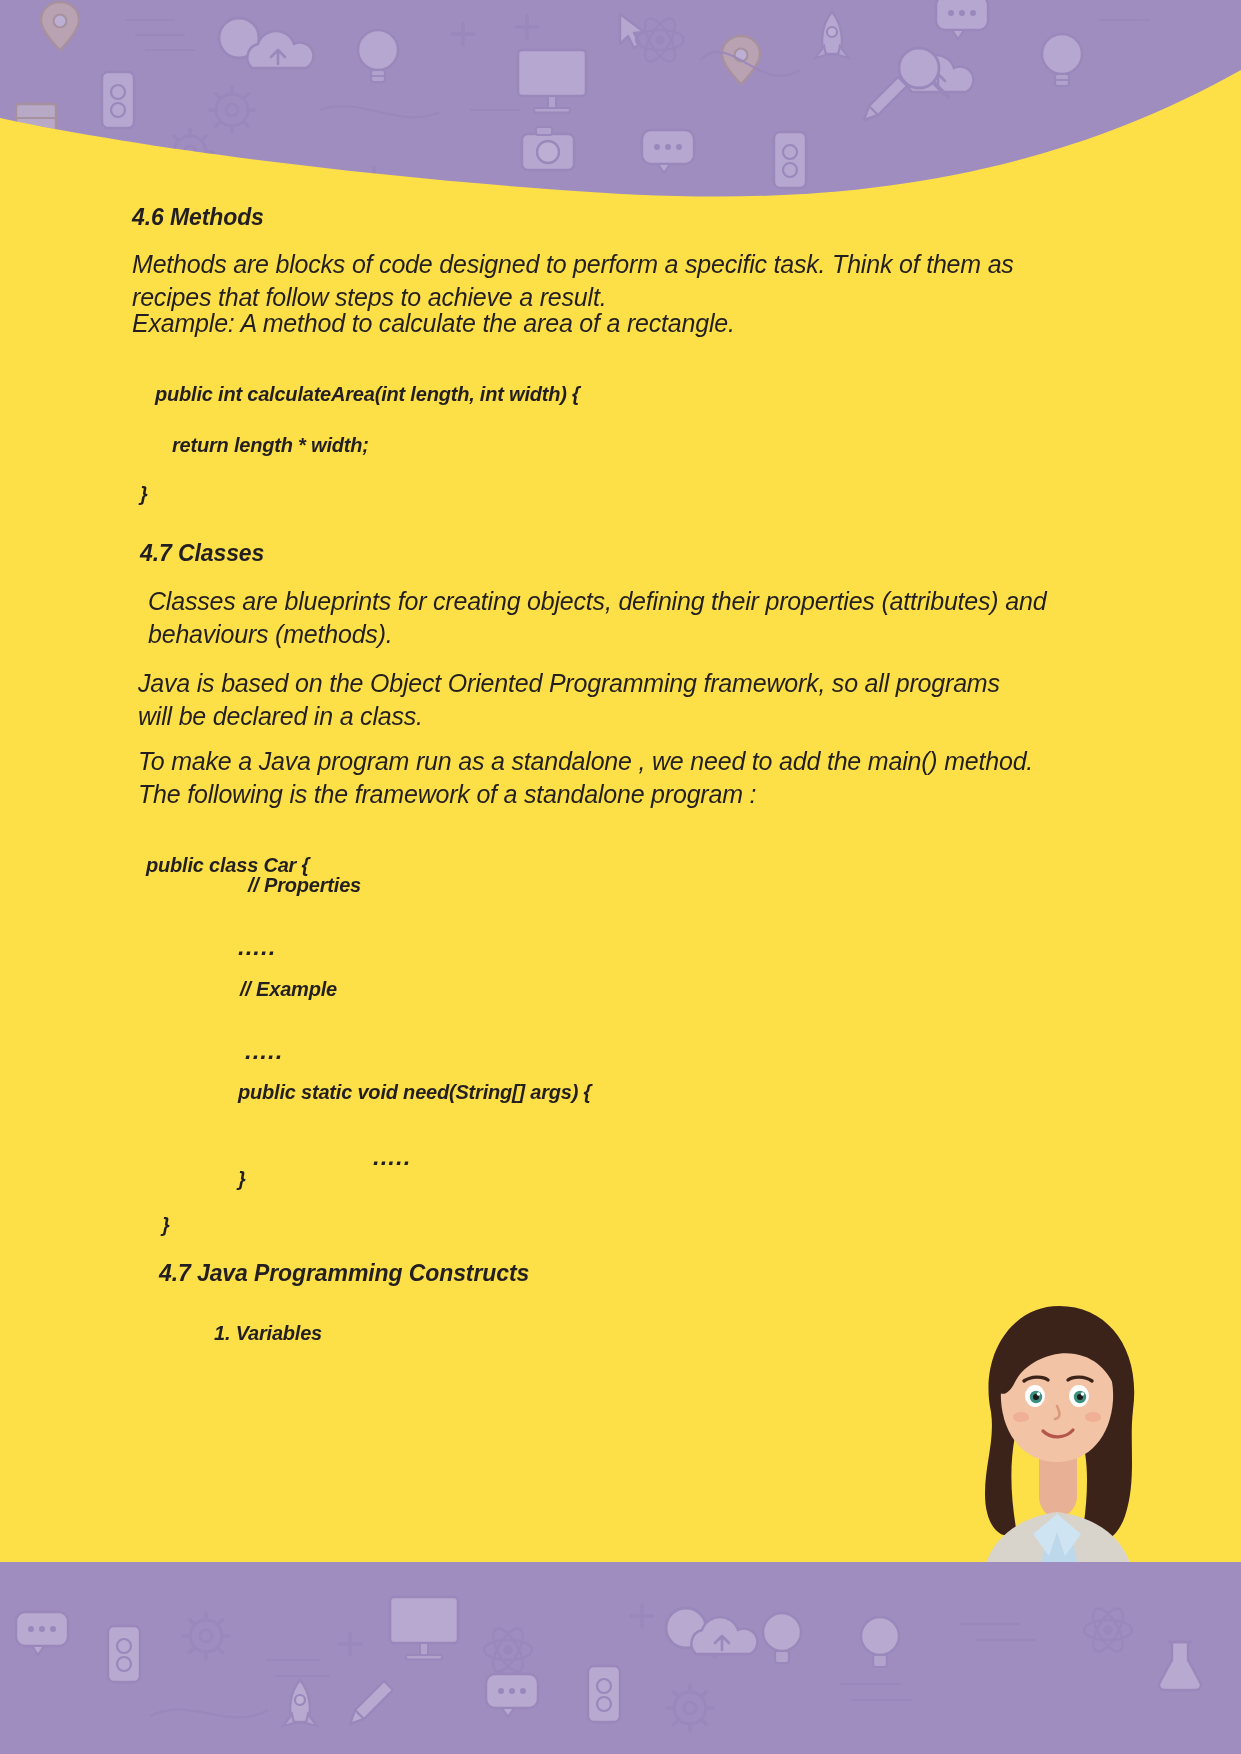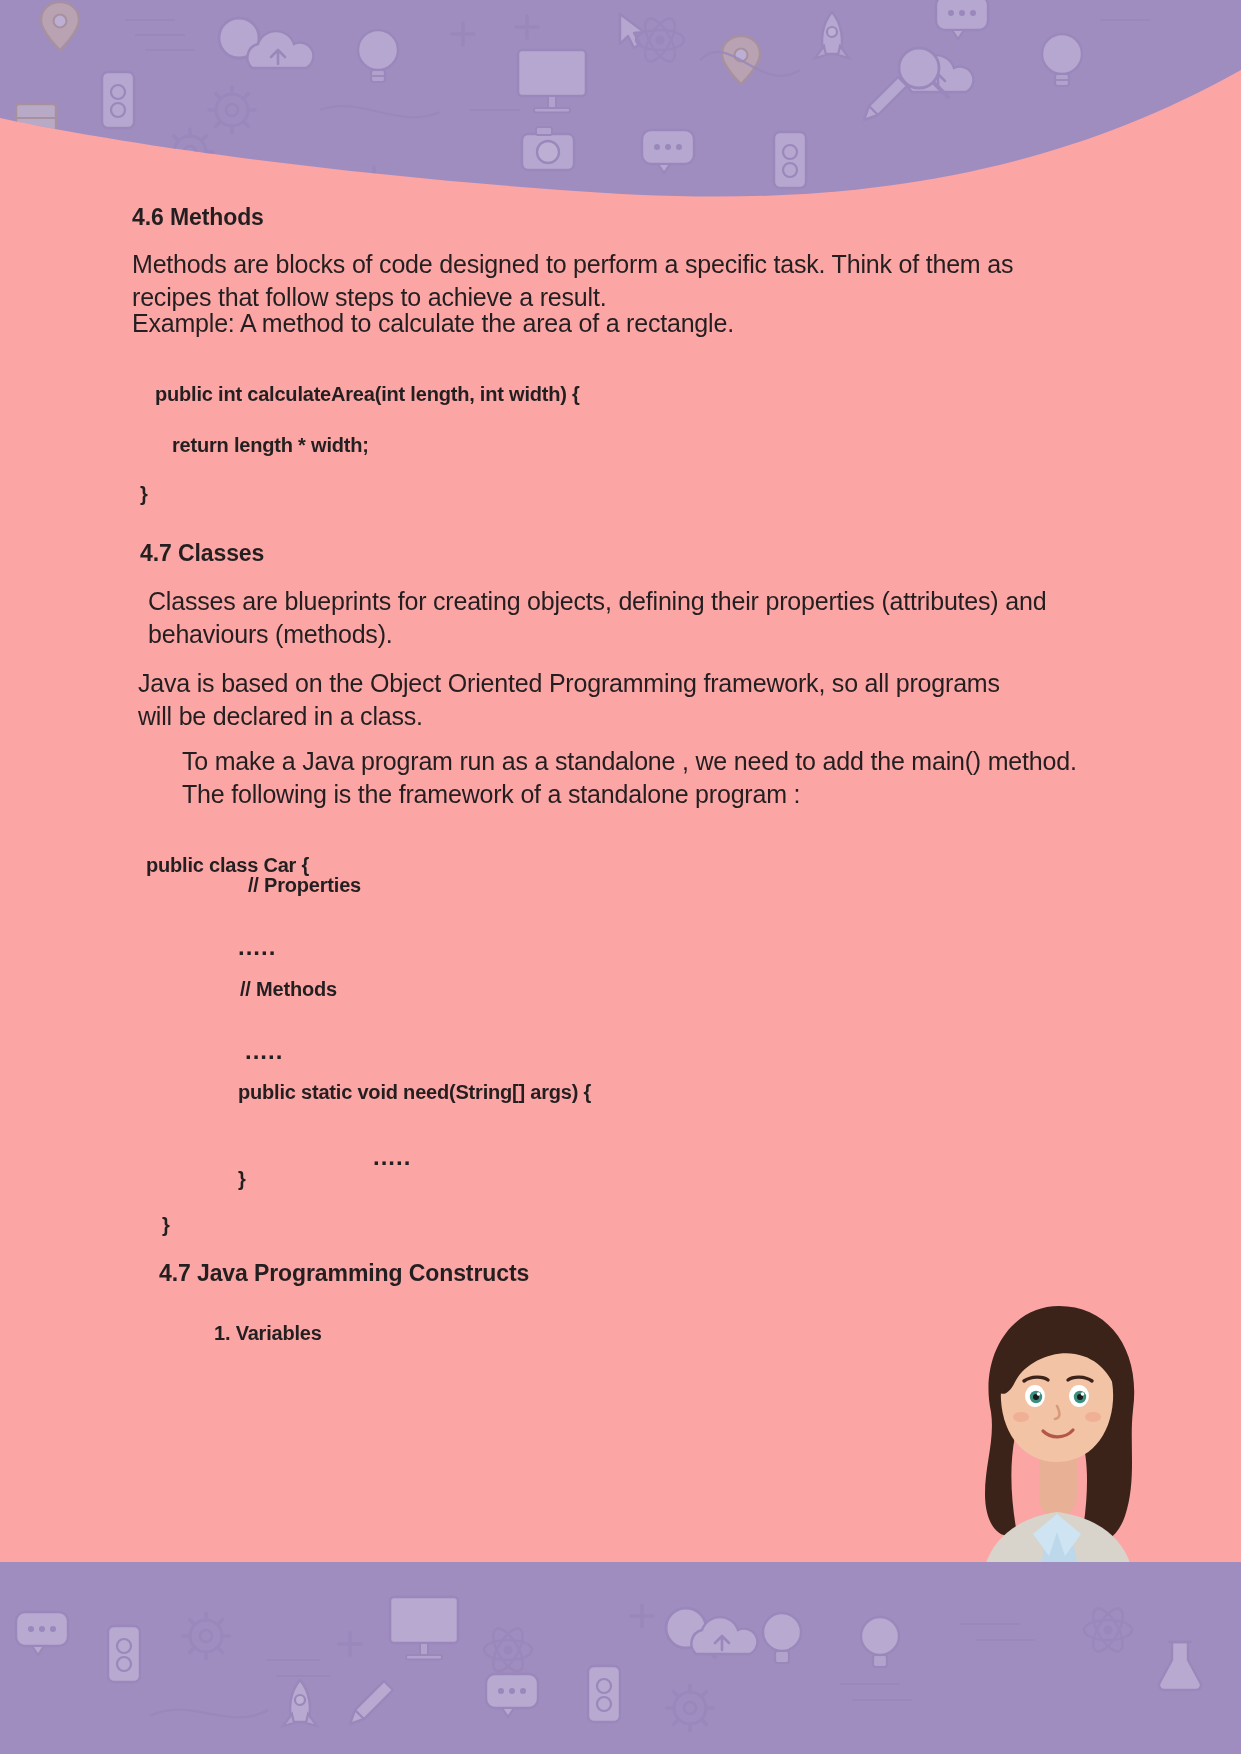--- a/index.html
+++ b/index.html
@@ -5,22 +5,23 @@
   * { margin:0; padding:0; box-sizing:border-box; }
   html, body {
     width:1241px; height:1754px;
     background:#ffffff;
     font-family:"Liberation Sans", sans-serif;
     overflow:hidden;
   }
   .page {
     position:relative;
     width:1241px; height:1754px;
-    background:#fca5a5;
+    background:#fde047;
     overflow:hidden;
+    font-style:italic;
   }
 
   
   .top-banner {
     position:absolute; top:0; left:0;
     width:1241px; height:205px;
     overflow:hidden;
   }
   .top-banner svg { display:block; }
 
@@ -234,29 +235,29 @@
     <div class="code-line abs" style="left:172px; top:239px;">return length * width;</div>
 
     <div class="code-line abs" style="left:140px; top:288px;">}</div>
 
     <h2 class="sec-head abs" style="left:140px; top:345px;">4.7 Classes</h2>
 
     <p class="body-text abs" style="left:148px; top:390px; width:900px;">Classes are blueprints for creating objects, defining their properties (attributes) and behaviours (methods).</p>
 
     <p class="body-text abs" style="left:138px; top:472px; width:900px;">Java is based on the Object Oriented Programming framework, so all programs will be declared in a class.</p>
 
-    <p class="body-text abs" style="left:138px; top:550px; width:900px;margin-left:44px;">To make a Java program run as a standalone , we need to add the main() method. The following is the framework of a standalone program :</p>
+    <p class="body-text abs" style="left:138px; top:550px; width:900px;">To make a Java program run as a standalone , we need to add the main() method. The following is the framework of a standalone program :</p>
 
     <div class="code-line abs" style="left:146px; top:631px;margin-top:28px;">public class Car {</div>
 
     <div class="code-line abs" style="left:248px; top:679px;">// Properties</div>
 
     <div class="dots abs" style="left:238px; top:738px;">.....</div>
 
-    <div class="code-line abs" style="left:240px; top:783px;">// Methods</div>
+    <div class="code-line abs" style="left:240px; top:783px;">// Example</div>
 
     <div class="dots abs" style="left:245px; top:842px;">.....</div>
 
     <div class="code-line abs" style="left:238px; top:886px;">public static void need(String[] args) {</div>
 
     <div class="dots abs" style="left:373px; top:948px;">.....</div>
 
     <div class="code-line abs" style="left:238px; top:973px;">}</div>
 
     <div class="code-line abs" style="left:162px; top:1019px;">}</div>

